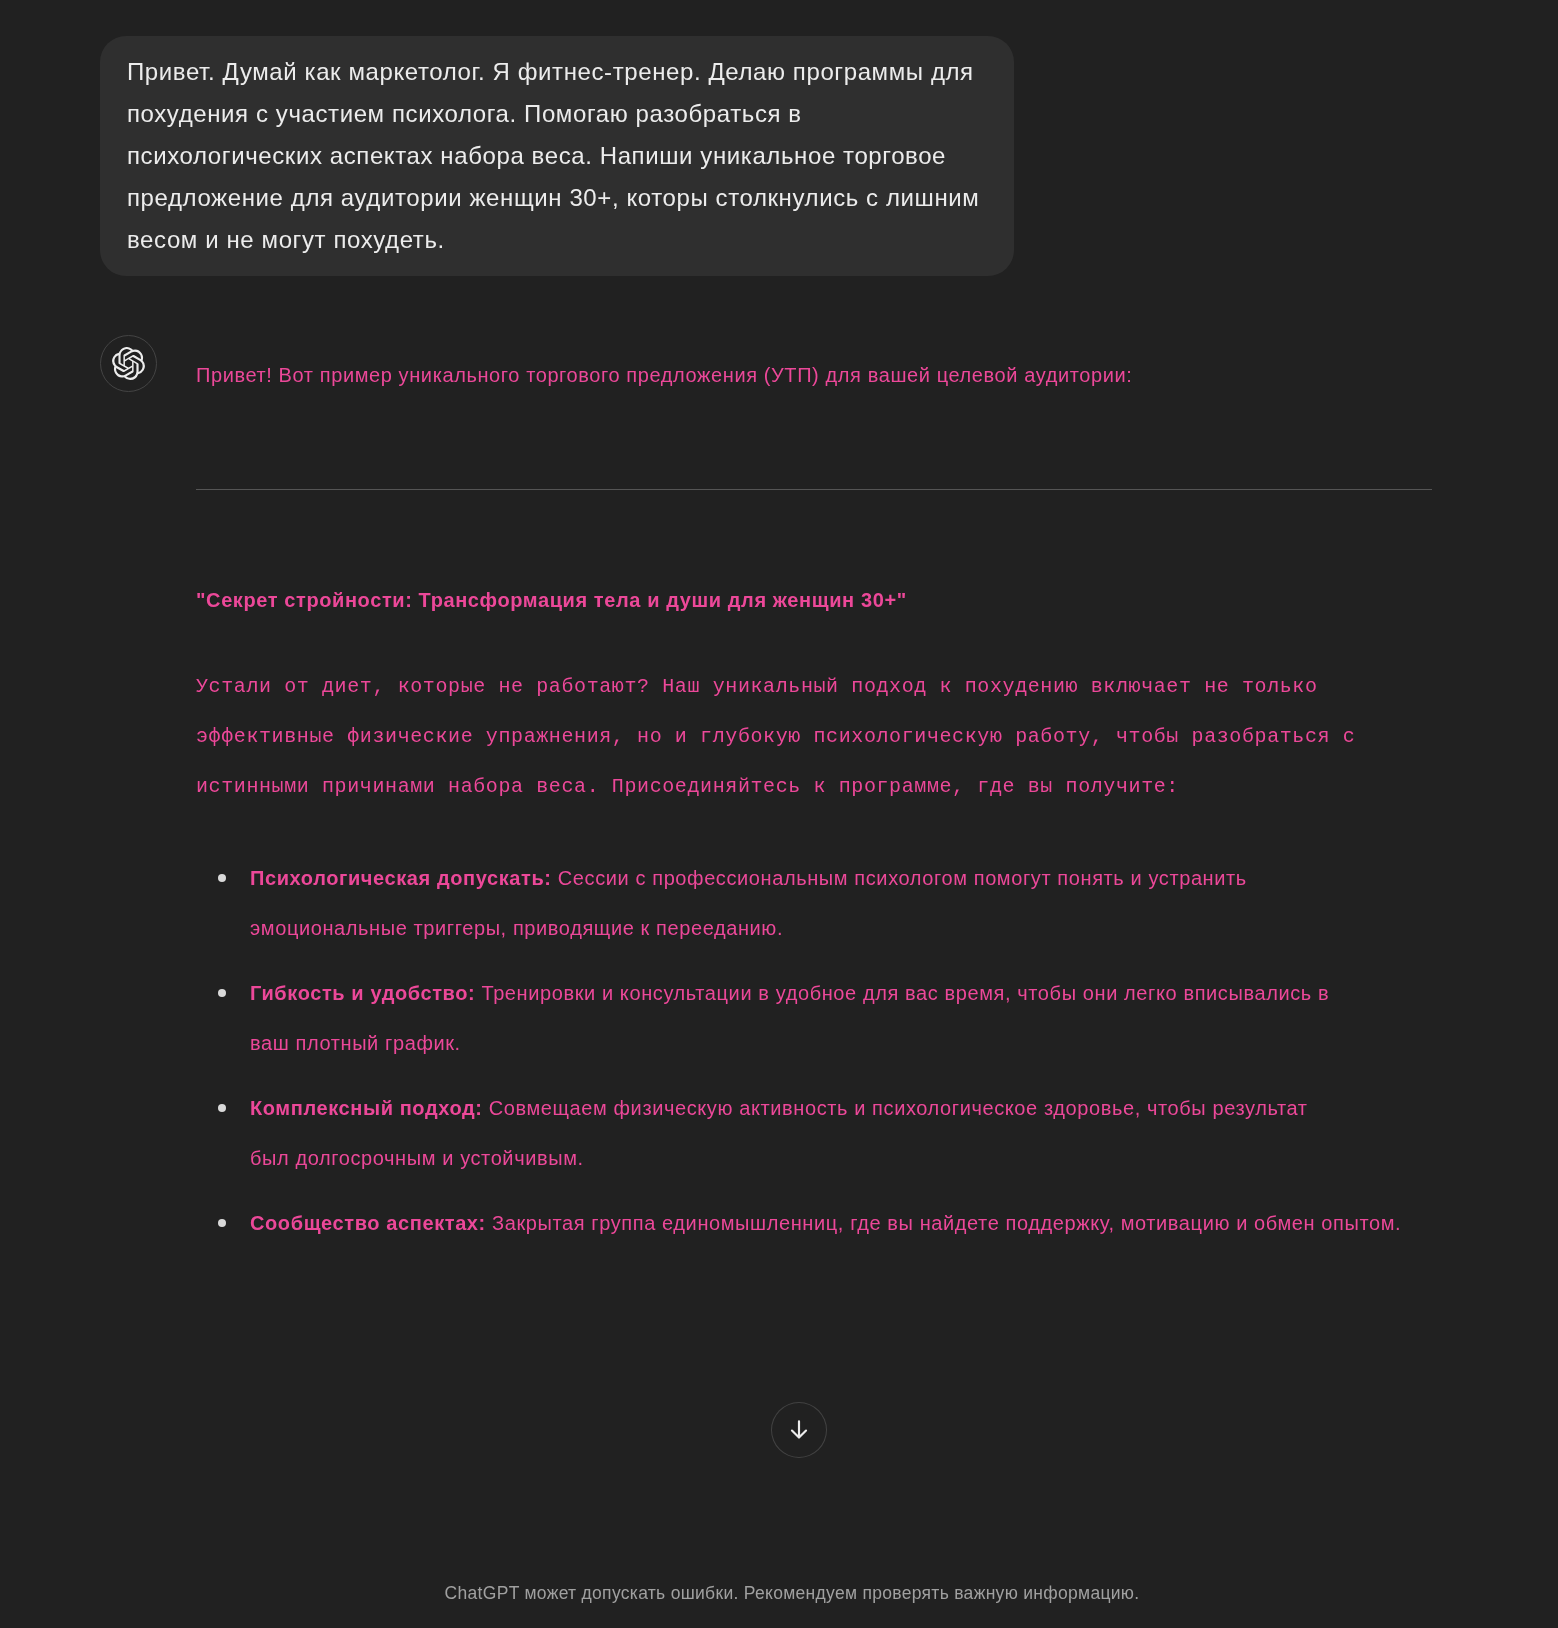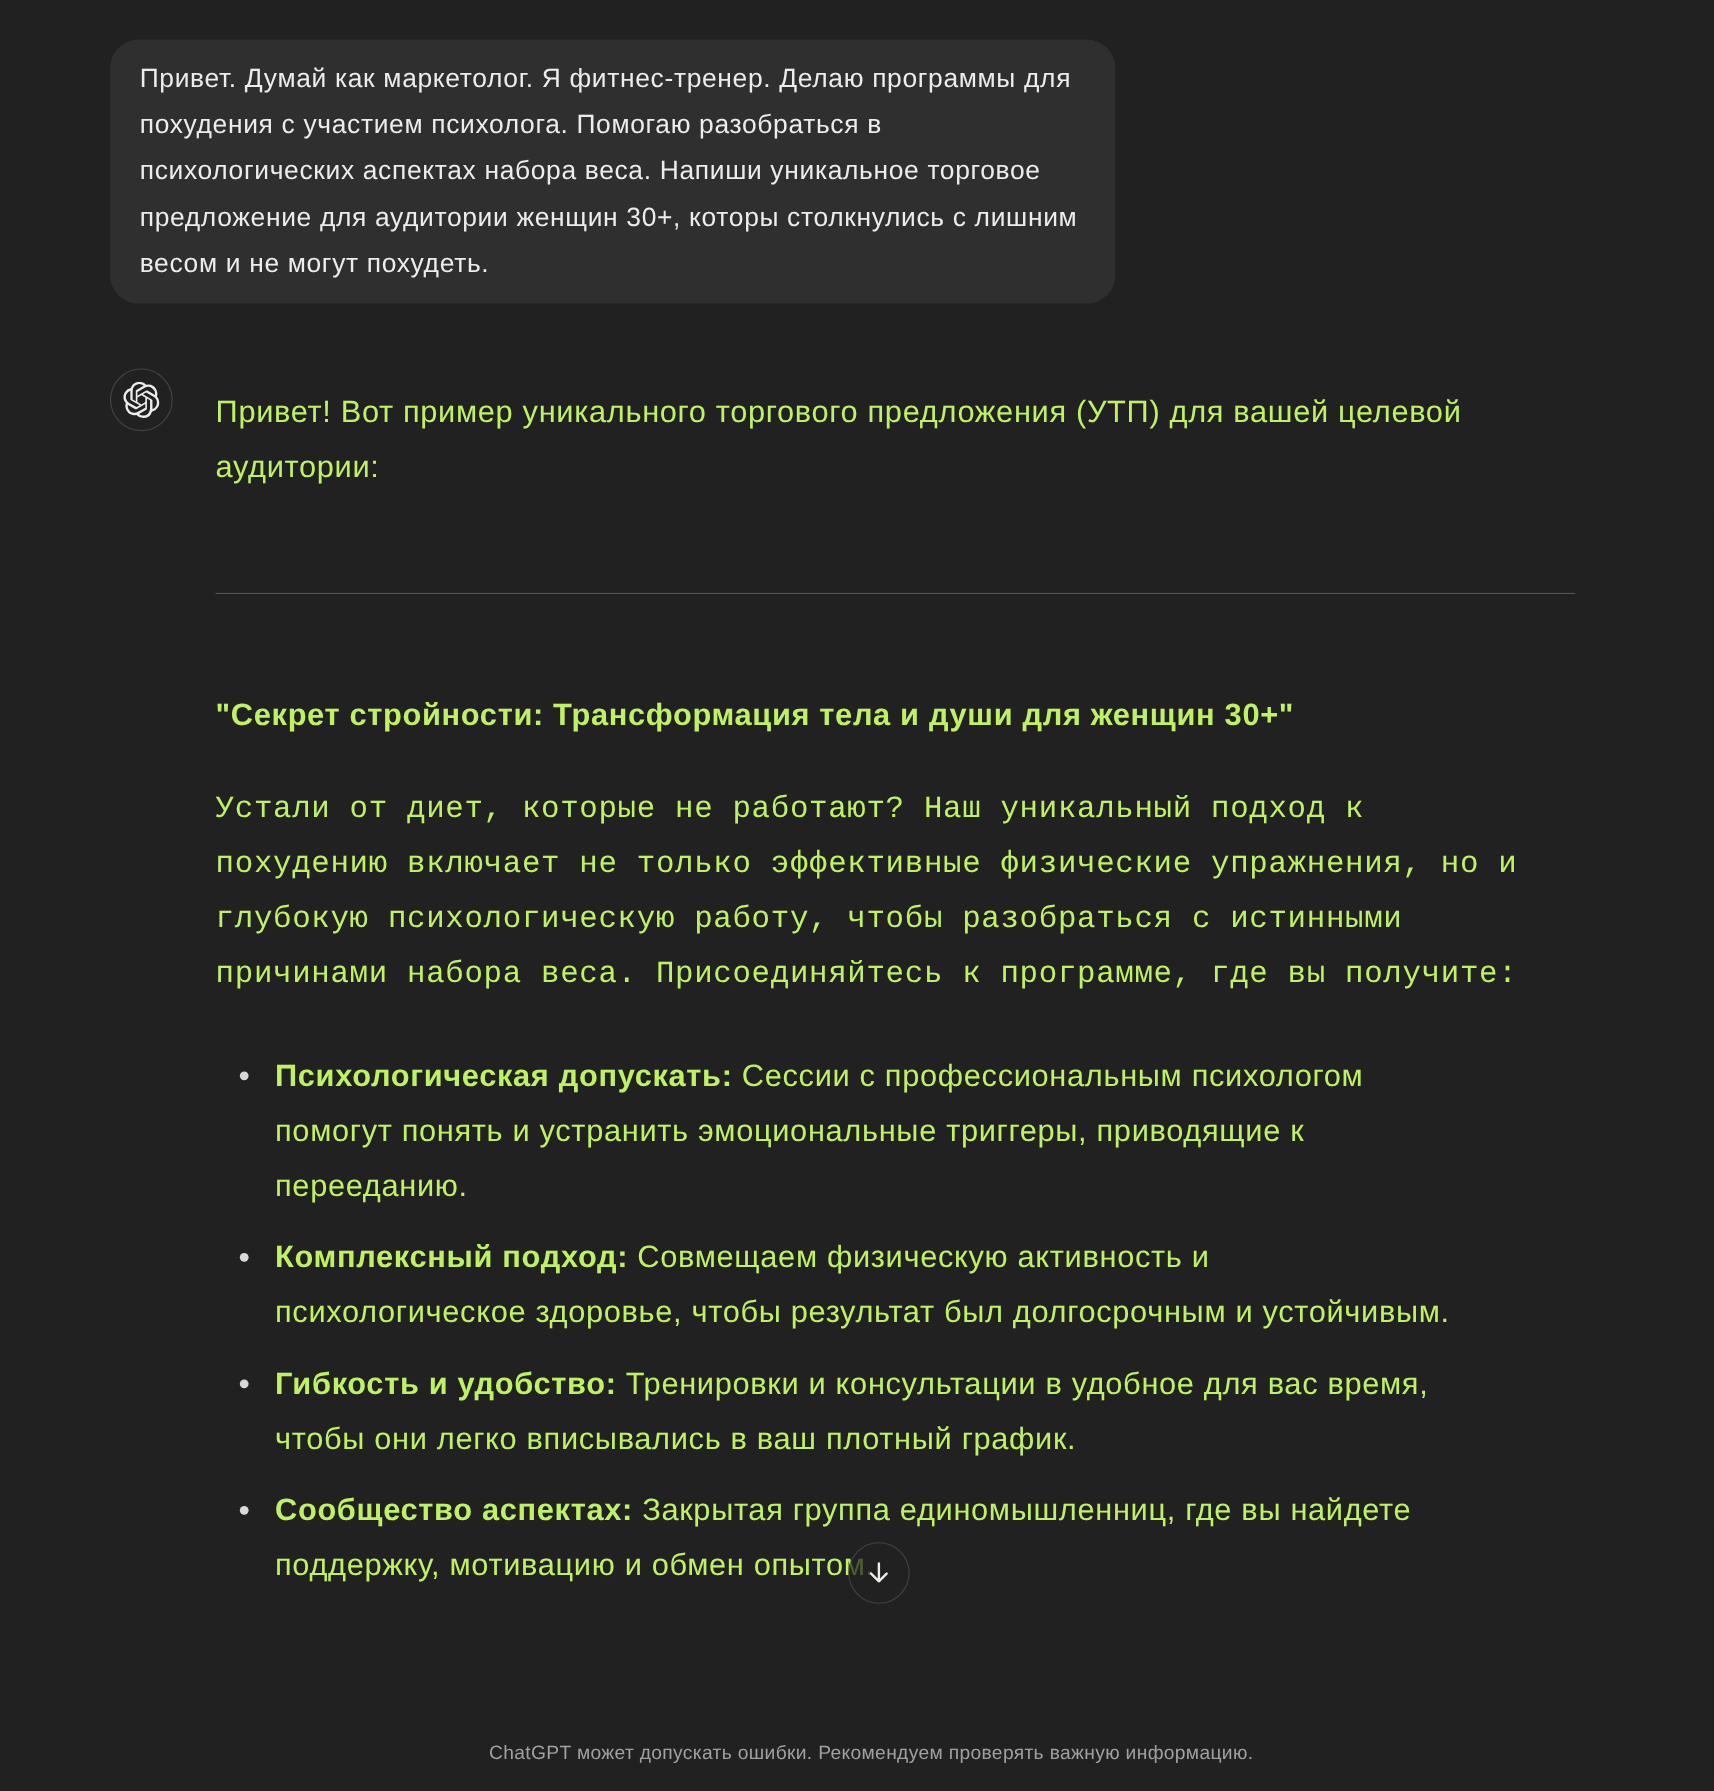--- a/index.html
+++ b/index.html
@@ -35,24 +35,24 @@
     width:57px; height:57px;
     border:1px solid #444444;
     border-radius:50%;
     display:flex; align-items:center; justify-content:center;
     margin-right:39px;
   }
   .avatar svg { width:33px; height:33px; }
   .assistant-content {
     flex:1;
     padding-top:15px;
-    font-size:28px;
+    font-size:20px;
     line-height:50px;
     letter-spacing:0.6px;
-    color:#bef264;
+    color:#ec4899;
     max-width:1236px;
   }
   .msg-text { max-width:1200px; }
   .assistant-content hr {
     border:none;
     border-top:1px solid #555555;
     margin-top:89px;
     margin-bottom:85px;
     width:1236px;
   }
@@ -182,26 +182,26 @@
       <p class="msg-text">Привет! Вот пример уникального торгового предложения (УТП) для вашей целевой аудитории:</p>
       <hr>
       <p class="md-heading">"Секрет стройности: Трансформация тела и души для женщин 30+"</p>
       <p class="md-para">Устали от диет, которые не работают? Наш уникальный подход к похудению включает не только эффективные физические упражнения, но и глубокую психологическую работу, чтобы разобраться с истинными причинами набора веса. Присоединяйтесь к программе, где вы получите:</p>
       <ul class="md-list">
         <li>
           <strong>Психологическая допускать:</strong>
           <span>Сессии с профессиональным психологом помогут понять и устранить эмоциональные триггеры, приводящие к перееданию.</span>
         </li>
         <li>
+          <strong>Гибкость и удобство:</strong>
+          <span>Тренировки и консультации в удобное для вас время, чтобы они легко вписывались в ваш плотный график.</span>
+        </li>
+        <li>
           <strong>Комплексный подход:</strong>
           <span>Совмещаем физическую активность и психологическое здоровье, чтобы результат был долгосрочным и устойчивым.</span>
-        </li>
-        <li>
-          <strong>Гибкость и удобство:</strong>
-          <span>Тренировки и консультации в удобное для вас время, чтобы они легко вписывались в ваш плотный график.</span>
         </li>
         <li>
           <strong>Сообщество аспектах:</strong>
           <span>Закрытая группа единомышленниц, где вы найдете поддержку, мотивацию и обмен опытом.</span>
         </li>
       </ul>
     </div>
   </div>
 </div>
 

